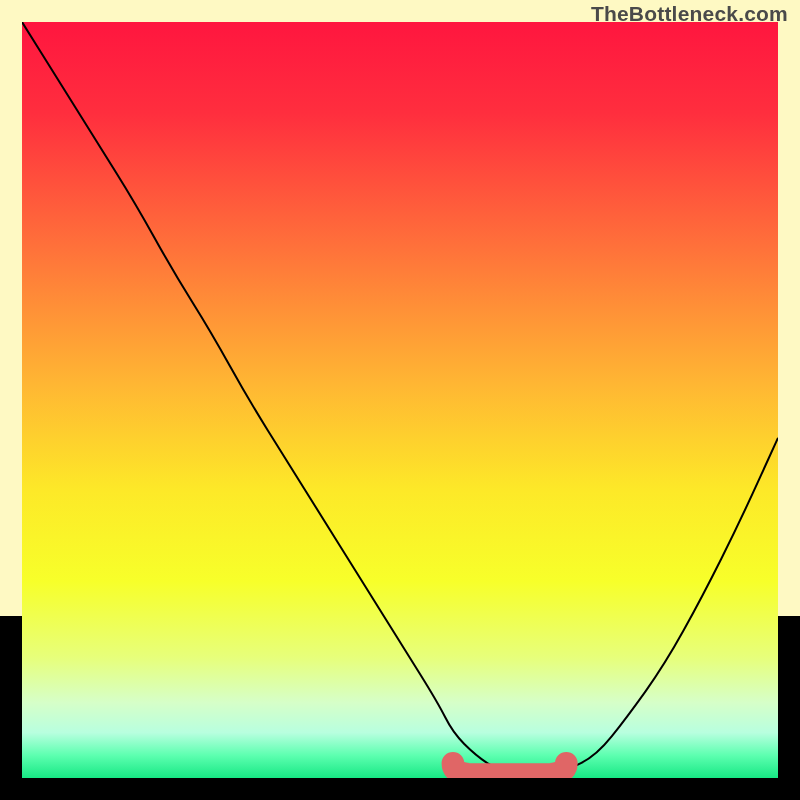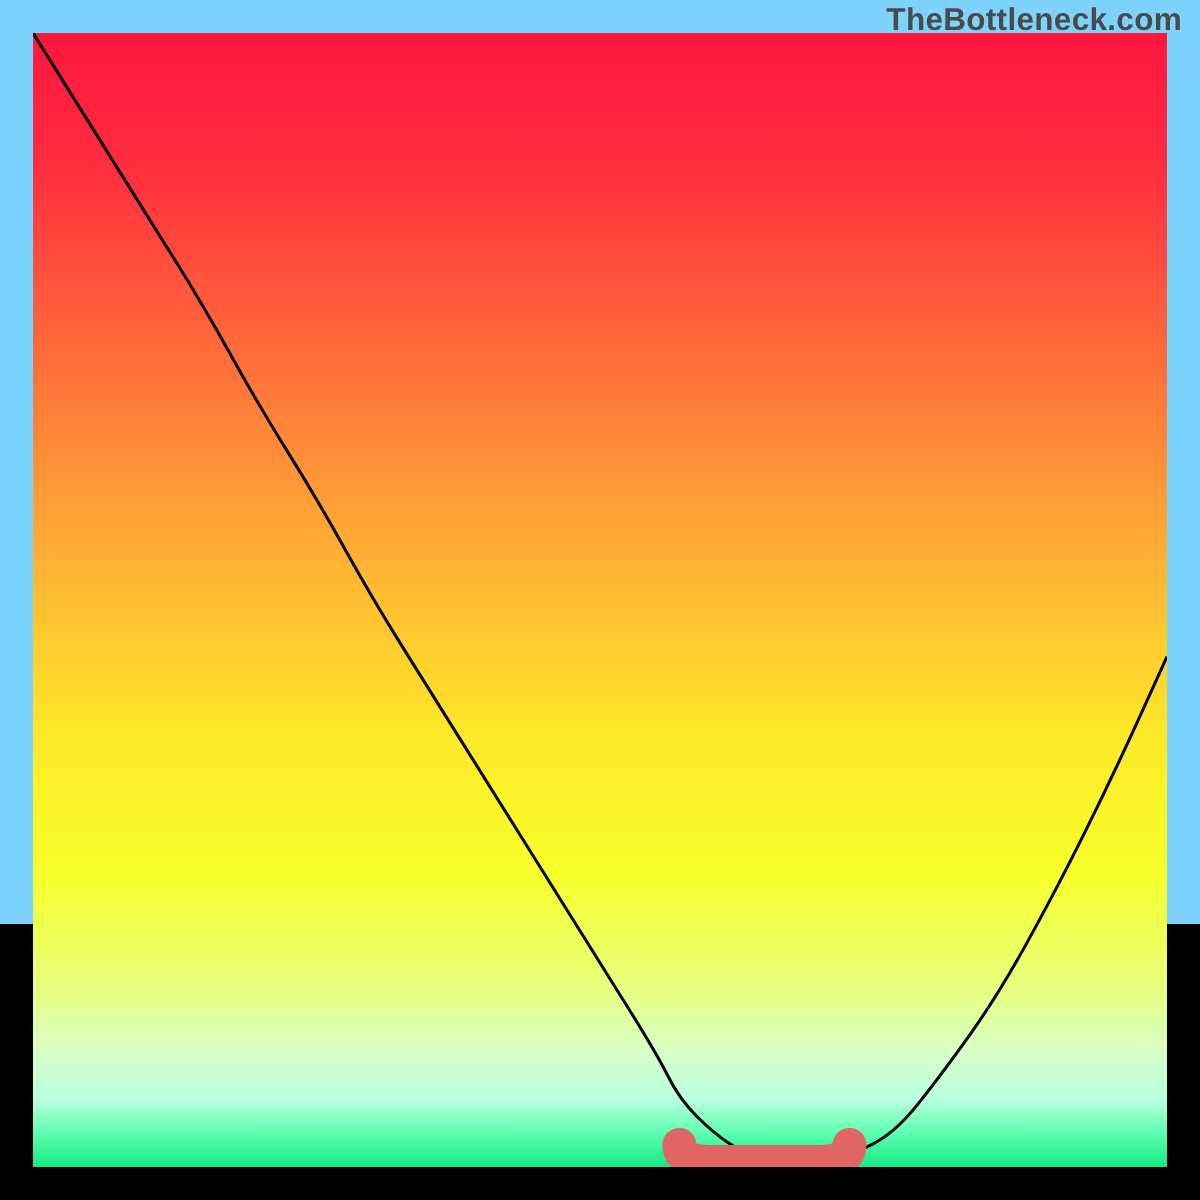--- a/index.html
+++ b/index.html
@@ -8,21 +8,21 @@
     width: 800px;
     height: 800px;
     overflow: hidden;
     background: #000;
     font-family: Arial, Helvetica, sans-serif;
   }
   .frame {
     position: relative;
     width: 800px;
     height: 616px;
-    background: #7dd3fc;
+    background: #fef9c3;
   }
   .plot-area {
     position: absolute;
     left: 22px;
     top: 22px;
     width: 756px;
     height: 756px;
     overflow: hidden;
   }
   .watermark {

